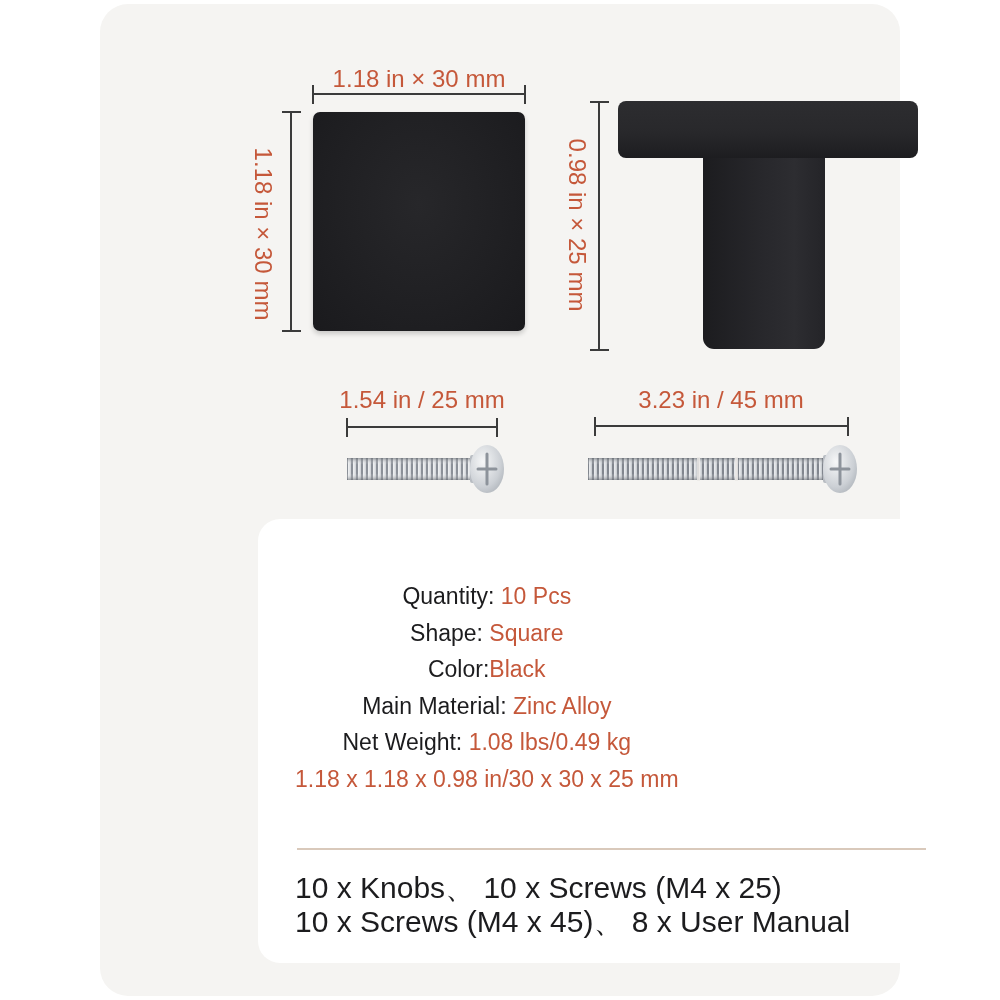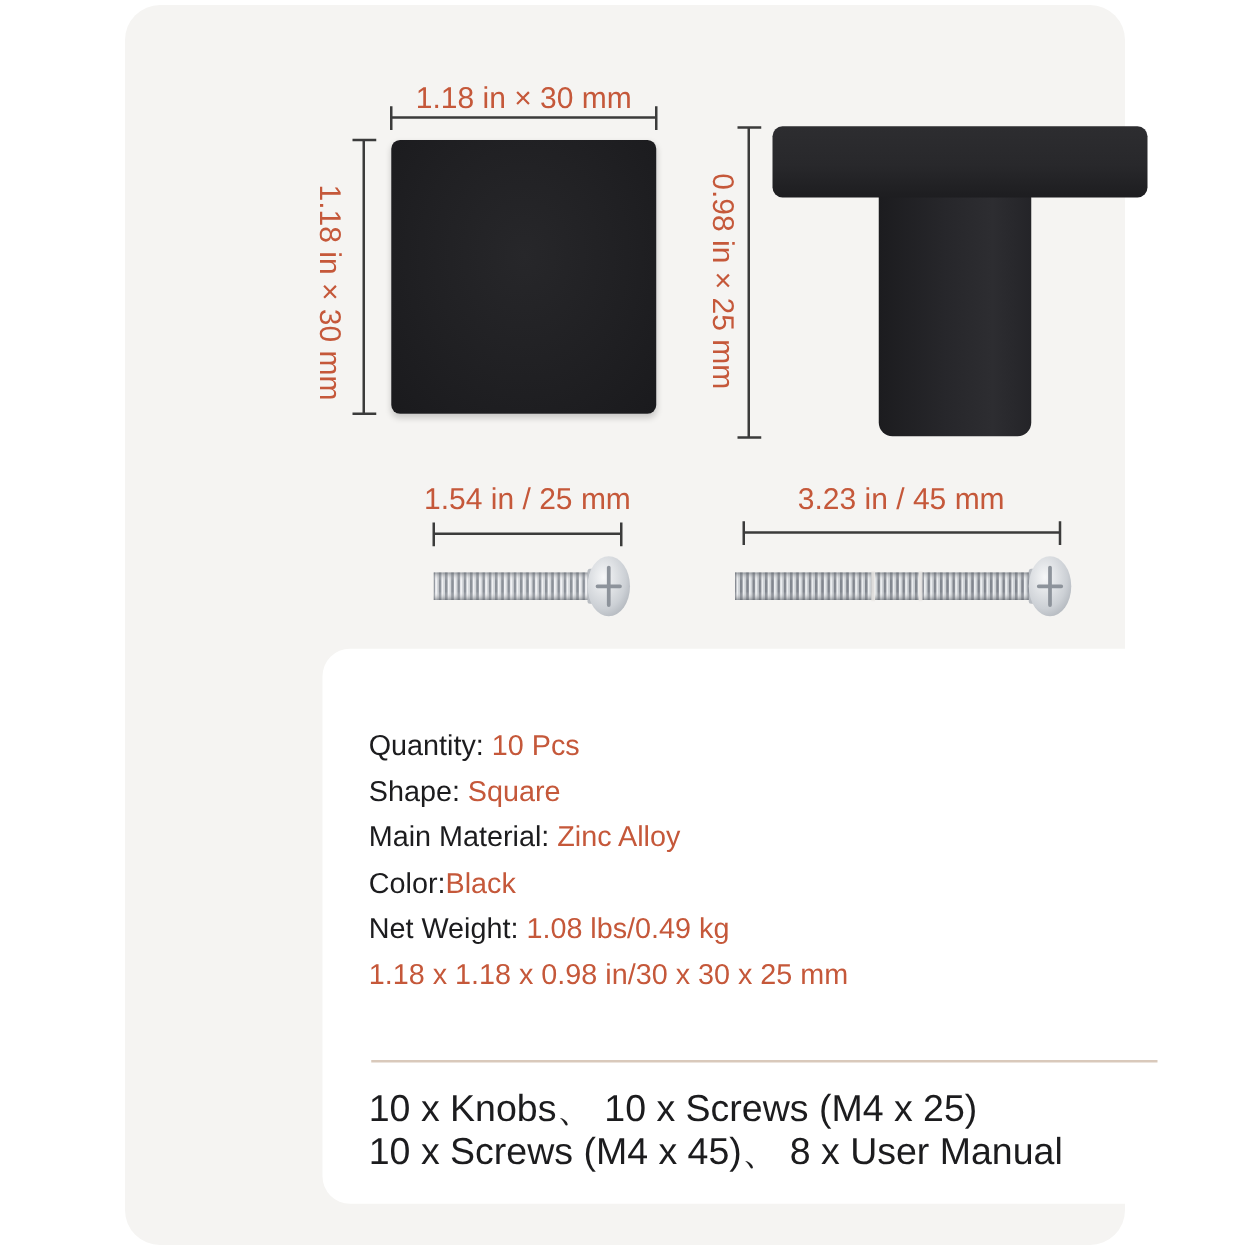--- a/index.html
+++ b/index.html
@@ -44,21 +44,21 @@
     position:absolute;left:603px;top:150px;width:122px;height:195px;
     border-radius:4px 4px 11px 11px;
     background:linear-gradient(90deg,#1c1c1f 0%,#27272b 45%,#2d2d31 75%,#242428 100%);
   }
 
   
   .screw{position:absolute;}
 
   
   .card{position:absolute;left:158px;top:515px;width:685px;height:444px;background:var(--card);border-radius:22px;}
-  .spec-block{position:absolute;left:37px;top:59px;font-size:23px;line-height:36.6px;color:var(--ink);}
+  .spec-block{position:absolute;left:37px;top:59px;font-size:23px;line-height:36.6px;color:var(--ink);text-align:center;}
   .spec-line .lab{color:var(--ink);}
   .spec-line .val{color:var(--accent);}
   .spec-dims{color:var(--accent);}
   .divider{position:absolute;left:39px;top:329px;width:629px;height:2px;background:var(--divider);}
   .pkg-block{position:absolute;left:37px;top:352px;font-size:30px;line-height:34px;color:var(--ink);}
 </style>
 </head>
 <body>
 
 <div class="stage">
@@ -135,22 +135,22 @@
       <rect x="148" y="15" width="3" height="24" fill="#eceae7" opacity="0.85"></rect>
       <rect x="236" y="13" width="8" height="28" rx="2" fill="#b8bcc2"></rect>
       <ellipse cx="253" cy="27" rx="17" ry="24" fill="url(#head2)"></ellipse>
       <path d="M253 12 v30 M244 27 h18" stroke="#8d939b" stroke-width="3" fill="none" stroke-linecap="round"></path>
     </svg>
 
     <div class="card">
       <div class="spec-block">
         <div class="spec-line"><span class="lab">Quantity: </span><span class="val">10 Pcs</span></div>
         <div class="spec-line"><span class="lab">Shape: </span><span class="val">Square</span></div>
+        <div class="spec-line"><span class="lab">Color:</span><span class="val">Black</span></div>
         <div class="spec-line"><span class="lab">Main Material: </span><span class="val">Zinc Alloy</span></div>
-        <div class="spec-line"><span class="lab">Color:</span><span class="val">Black</span></div>
         <div class="spec-line"><span class="lab">Net Weight: </span><span class="val">1.08 lbs/0.49 kg</span></div>
         <div class="spec-line spec-dims">1.18 x 1.18 x 0.98 in/30 x 30 x 25 mm</div>
       </div>
 
       <div class="divider"></div>
 
       <div class="pkg-block">
         <div>10 x Knobs、 10 x Screws (M4 x 25)</div>
         <div>10 x Screws (M4 x 45)、 8 x User Manual</div>
       </div>

